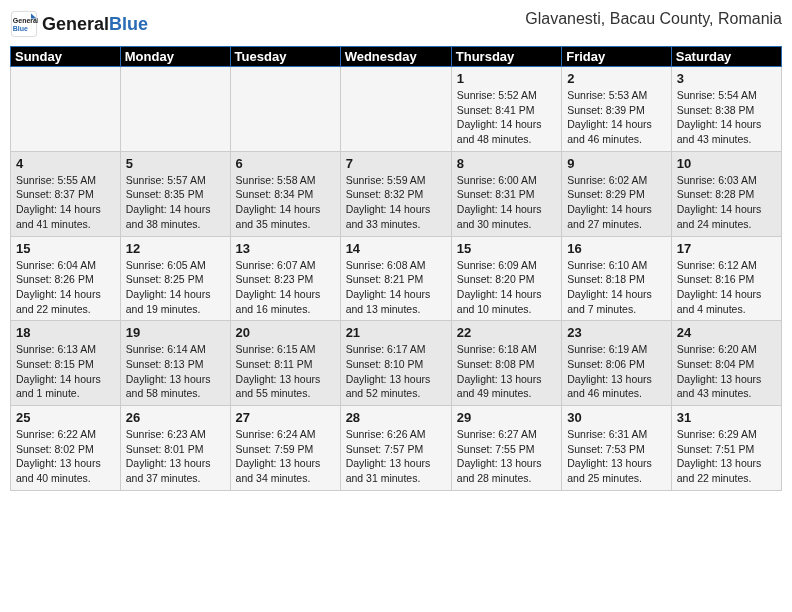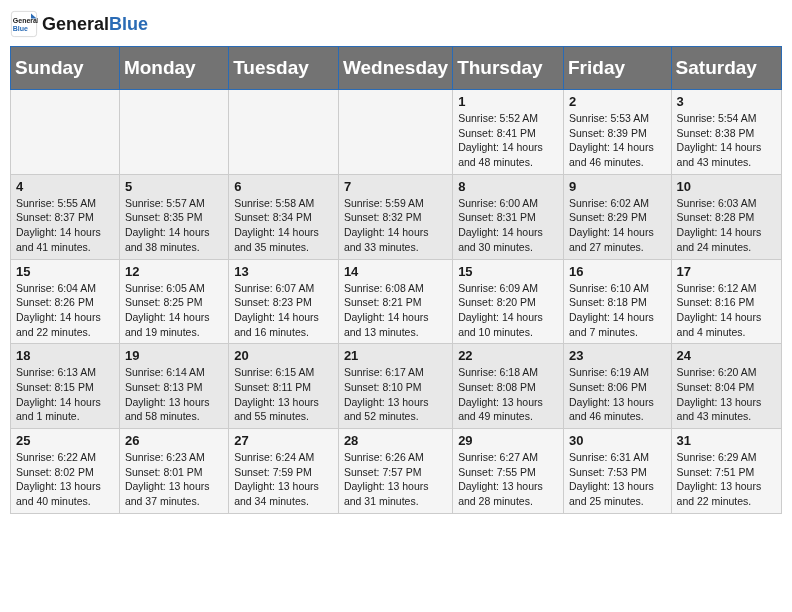--- a/index.html
+++ b/index.html
@@ -46,25 +46,25 @@
     .location-title {
       font-size: 16px;
       color: #333;
     }
     table {
       width: 100%;
       border-collapse: collapse;
       font-size: 11px;
     }
     thead tr th {
-      background-color: #737373;
+      background-color: #000000;
       color: #fff;
-      padding: 10px 4px;
+      padding: 2px 4px;
       text-align: left;
-      font-size: 19px;
+      font-size: 13px;
       font-weight: bold;
       border: 1px solid #2a6bb5;
     }
     tbody tr {
       border-bottom: 1px solid #ccc;
     }
     tbody tr:nth-child(odd) {
       background-color: #f5f5f5;
     }
     tbody tr:nth-child(even) {
@@ -111,20 +111,21 @@
       <polygon points="30,5 38,12 30,12" fill="#2a6bb5"></polygon>
     </svg>
     <div>
       <div style="display:flex; align-items:baseline; gap:0;">
         <span class="logo-text-general">General</span>
         <span class="logo-text-blue">Blue</span>
       </div>
     </div>
   </div>
   <div class="title-area">
+    <div class="location-title">Glavanesti, Bacau County, Romania</div>
   </div>
 </div>
 
 <table>
   <thead>
     <tr>
     <th>Sunday</th>
         <th>Monday</th>
         <th>Tuesday</th>
         <th>Wednesday</th>

